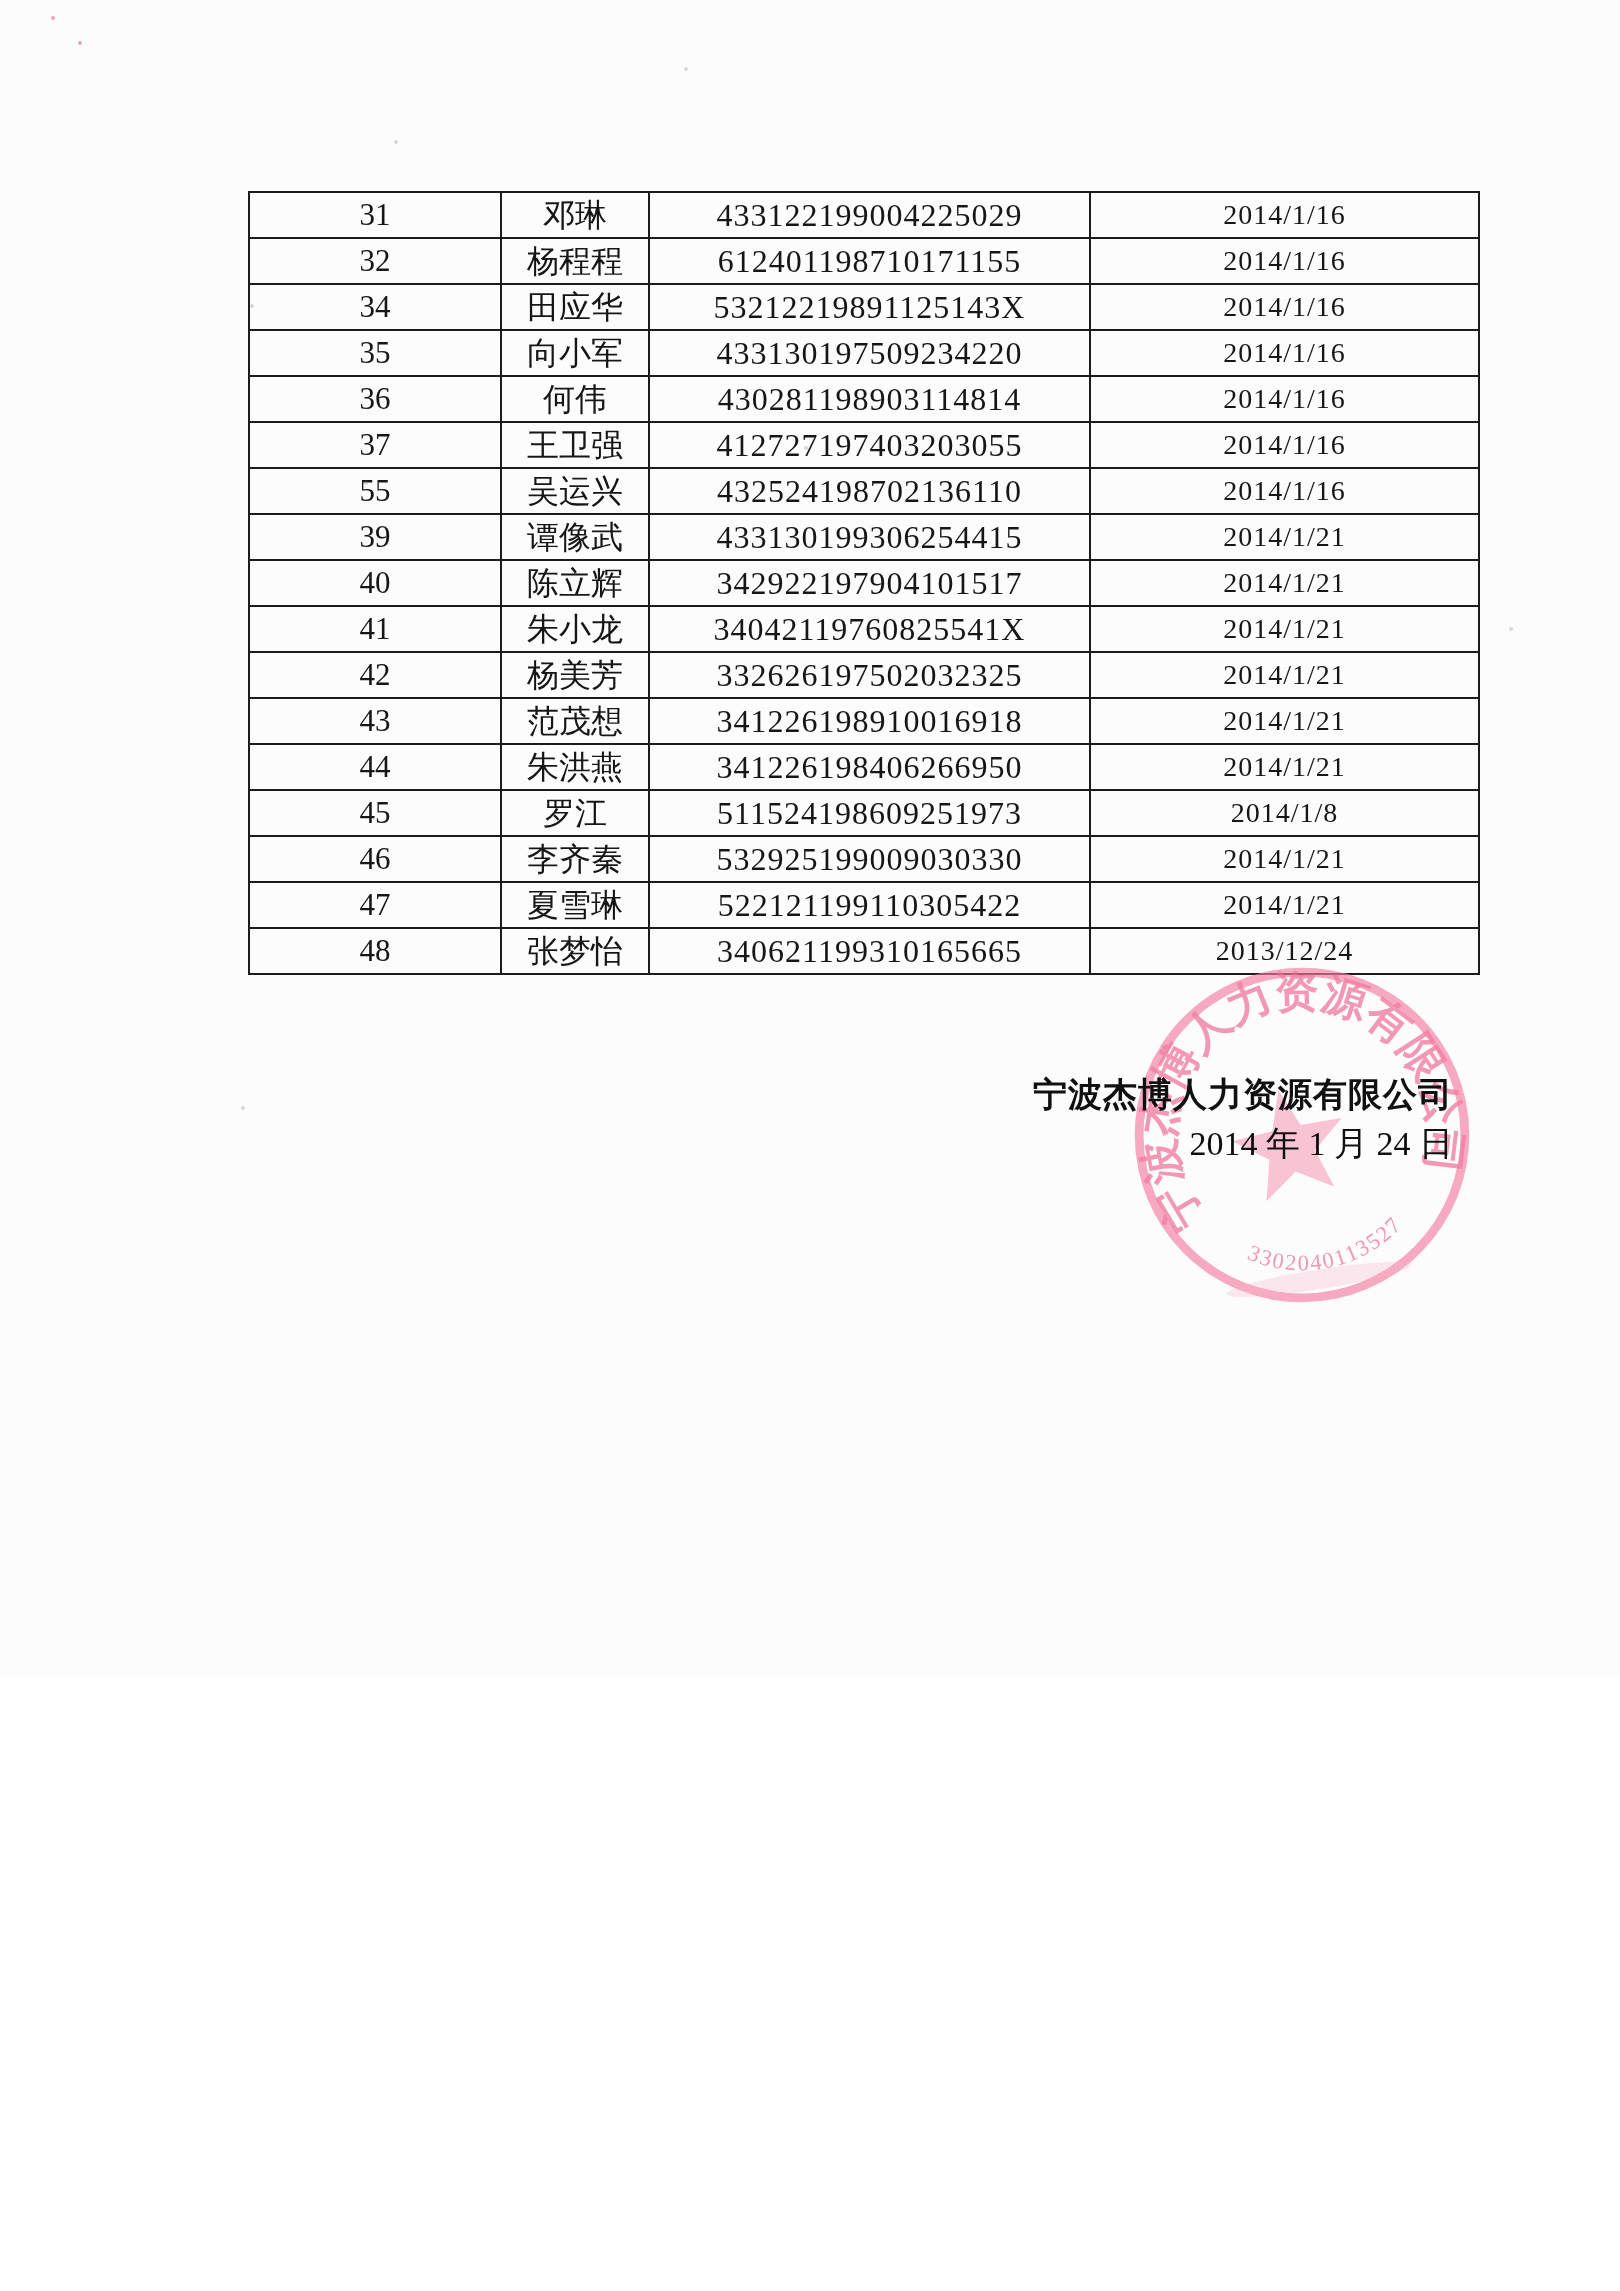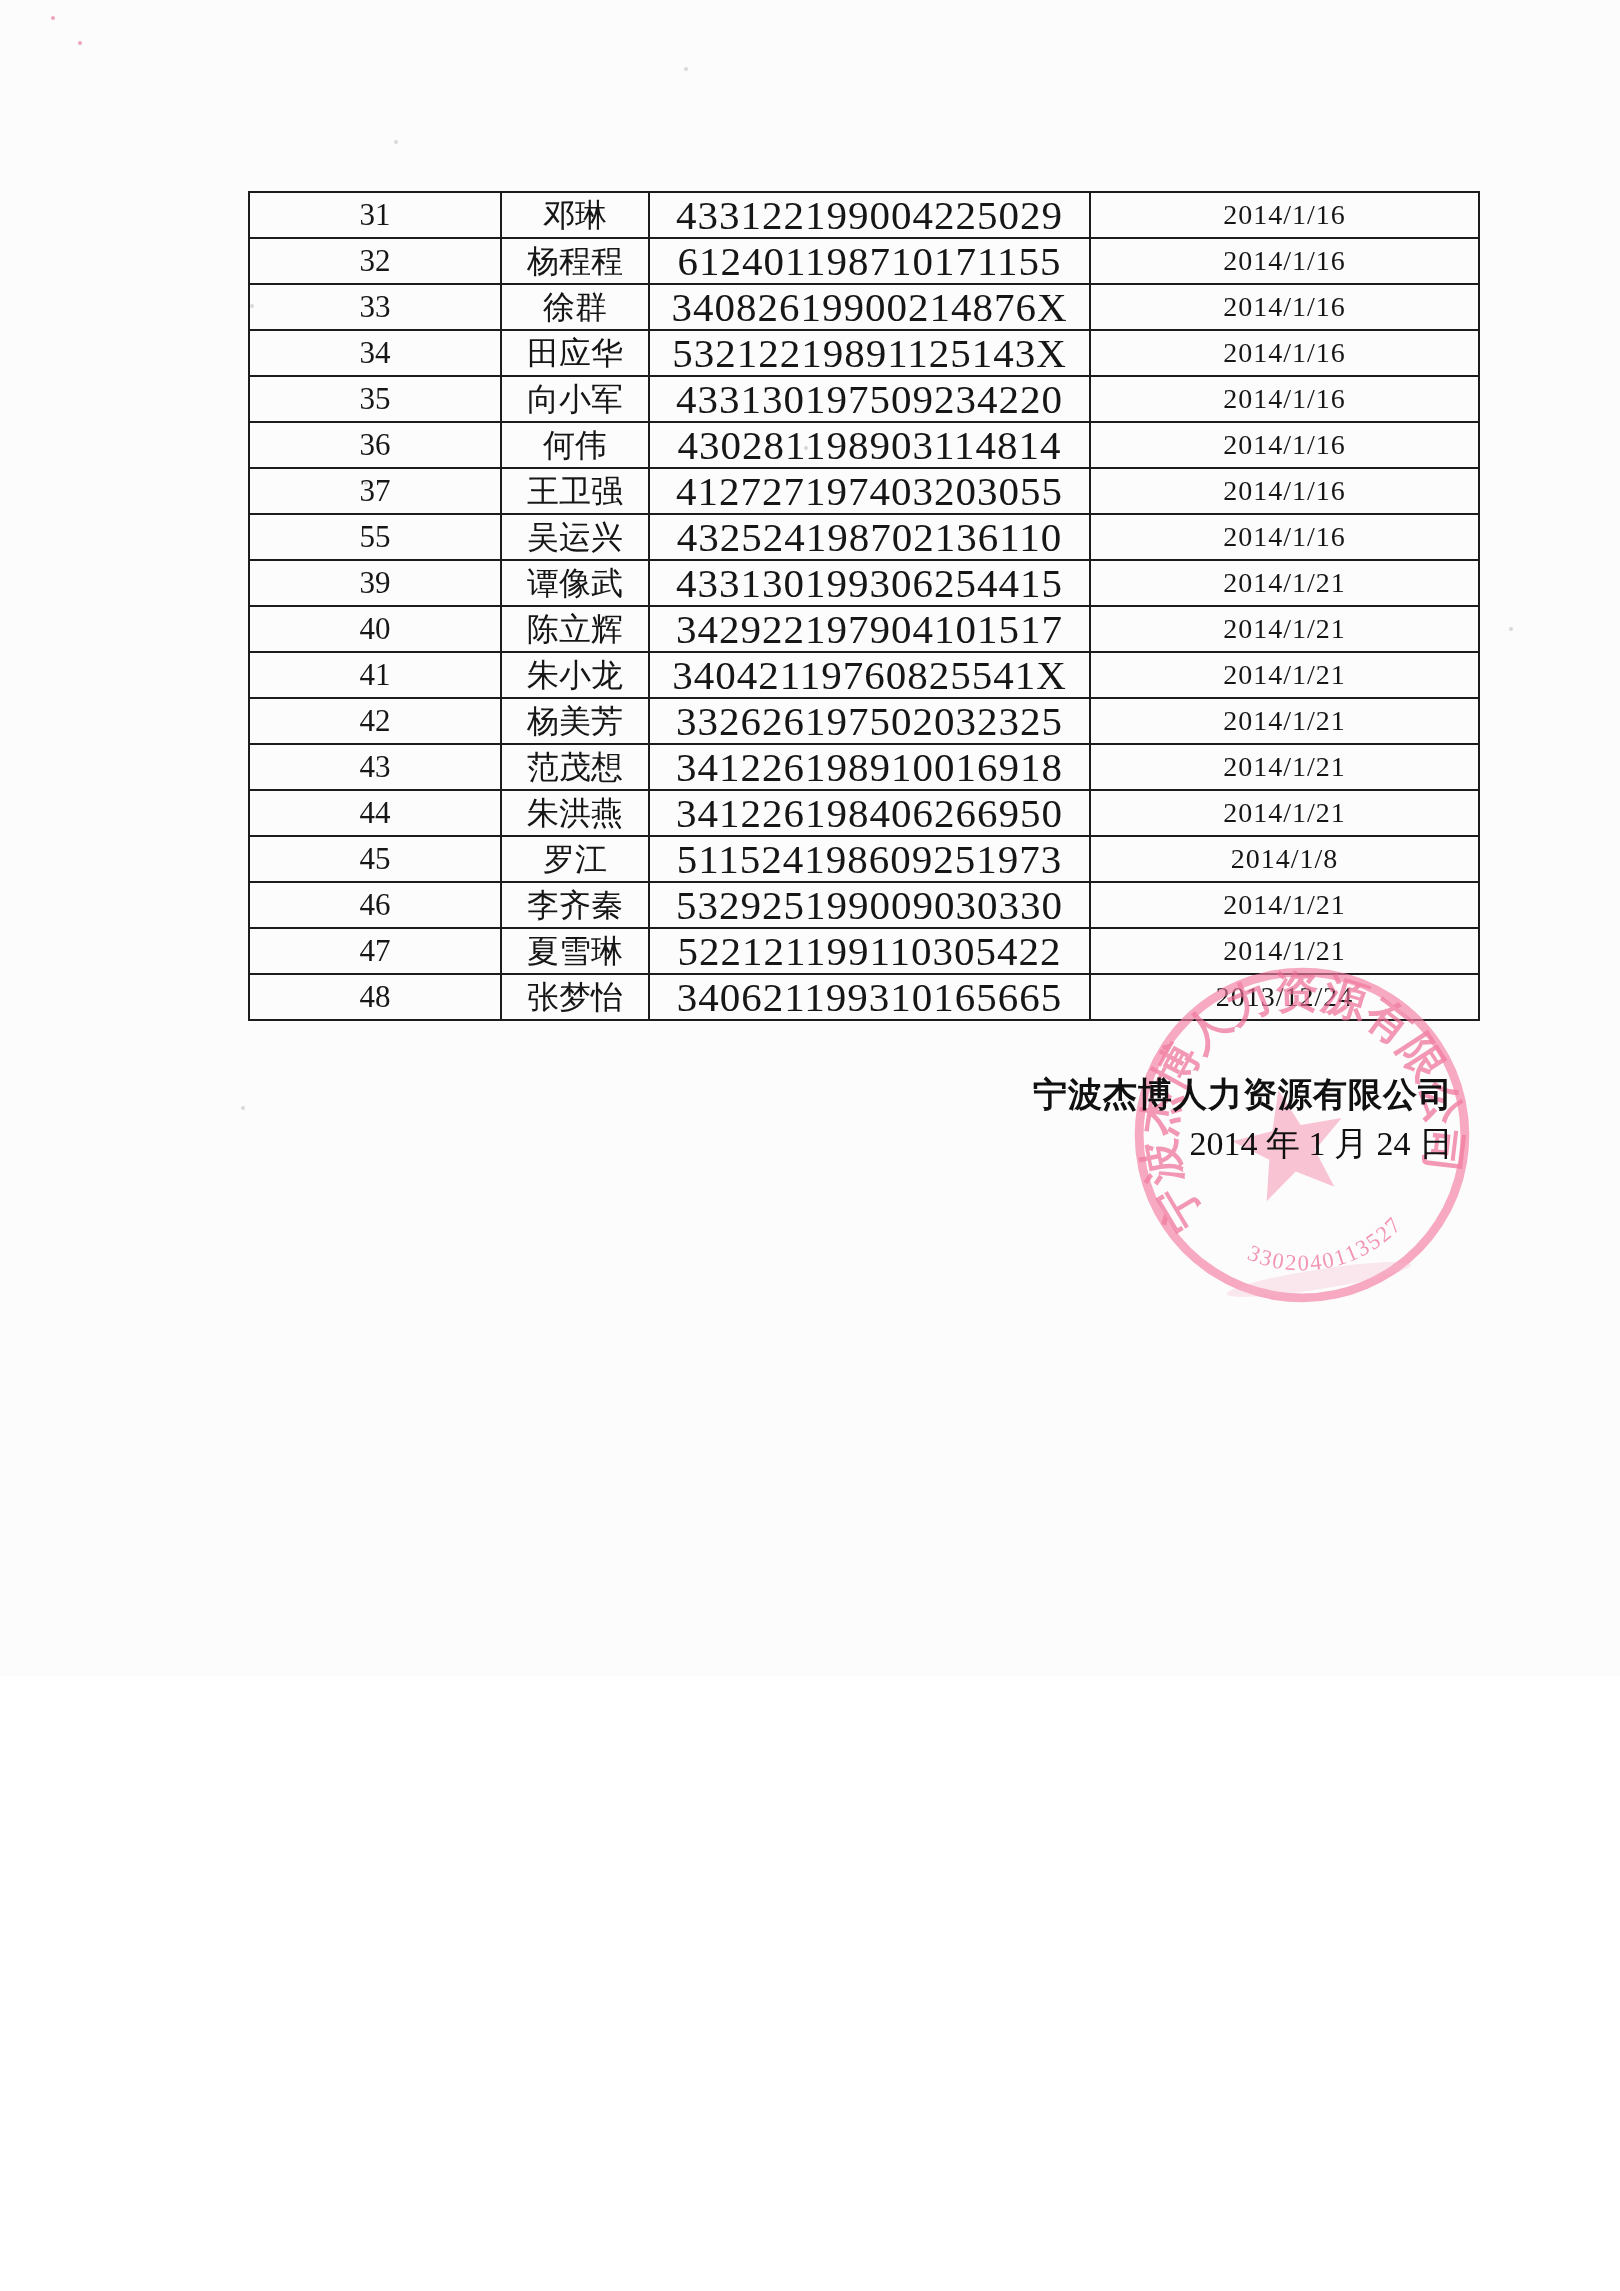--- a/index.html
+++ b/index.html
@@ -29,21 +29,21 @@
     height: 44px;
     padding: 0;
     text-align: center;
     vertical-align: middle;
     color: #161616;
     font-size: 31px;
     line-height: 44px;
     white-space: nowrap;
     overflow: hidden;
   }
-  .roster td.id-cell   { font-size: 41px; letter-spacing: 1px; }
+  .roster td.id-cell   { font-size: 32px; letter-spacing: 1px; }
   .roster td.date-cell { font-size: 28px; letter-spacing: 1px; }
   .roster td.name-cell { font-size: 32px; margin-top: 8px; }
 
   
   .signature {
     position: absolute;
     right: 167px;
     top: 1070px;
     text-align: right;
     z-index: 3;
@@ -121,26 +121,20 @@
       <td class="date-cell">2014/1/16</td>
     </tr>
 
     <tr>
       <td class="serial-cell">32</td>
       <td class="name-cell">杨程程</td>
       <td class="id-cell">612401198710171155</td>
       <td class="date-cell">2014/1/16</td>
     </tr>
 
-    <tr>
-      <td class="serial-cell">33</td>
-      <td class="name-cell">徐群</td>
-      <td class="id-cell">34082619900214876X</td>
-      <td class="date-cell">2014/1/16</td>
-    </tr>
 
     <tr>
       <td class="serial-cell">34</td>
       <td class="name-cell">田应华</td>
       <td class="id-cell">53212219891125143X</td>
       <td class="date-cell">2014/1/16</td>
     </tr>
 
     <tr>
       <td class="serial-cell">35</td>

